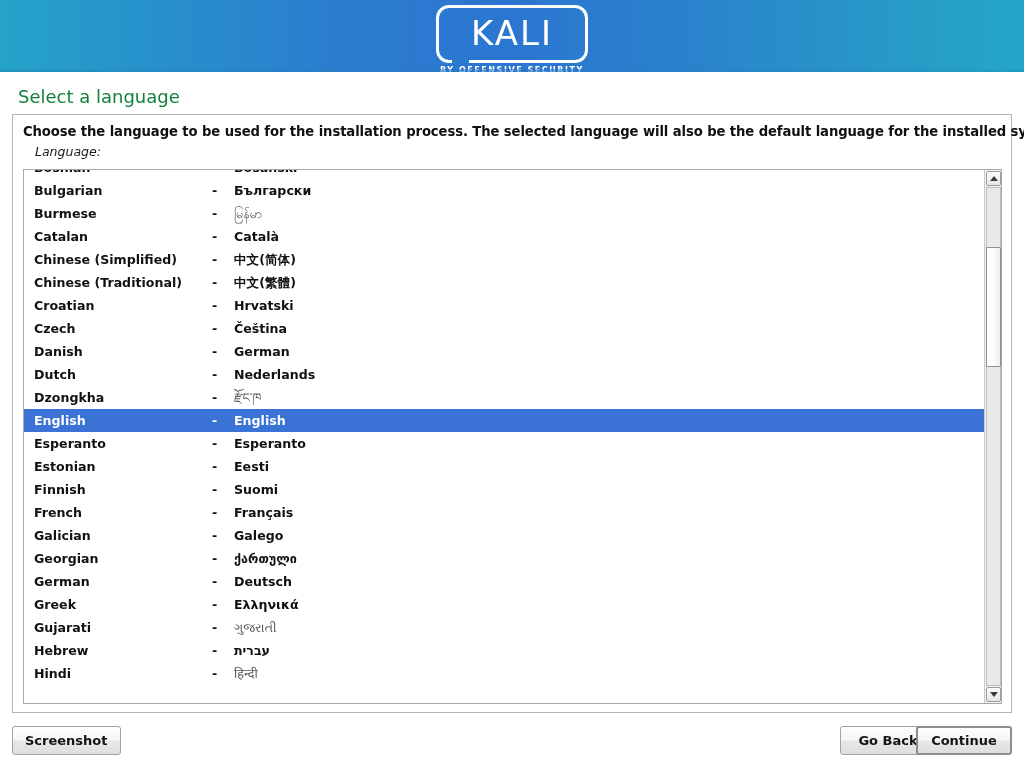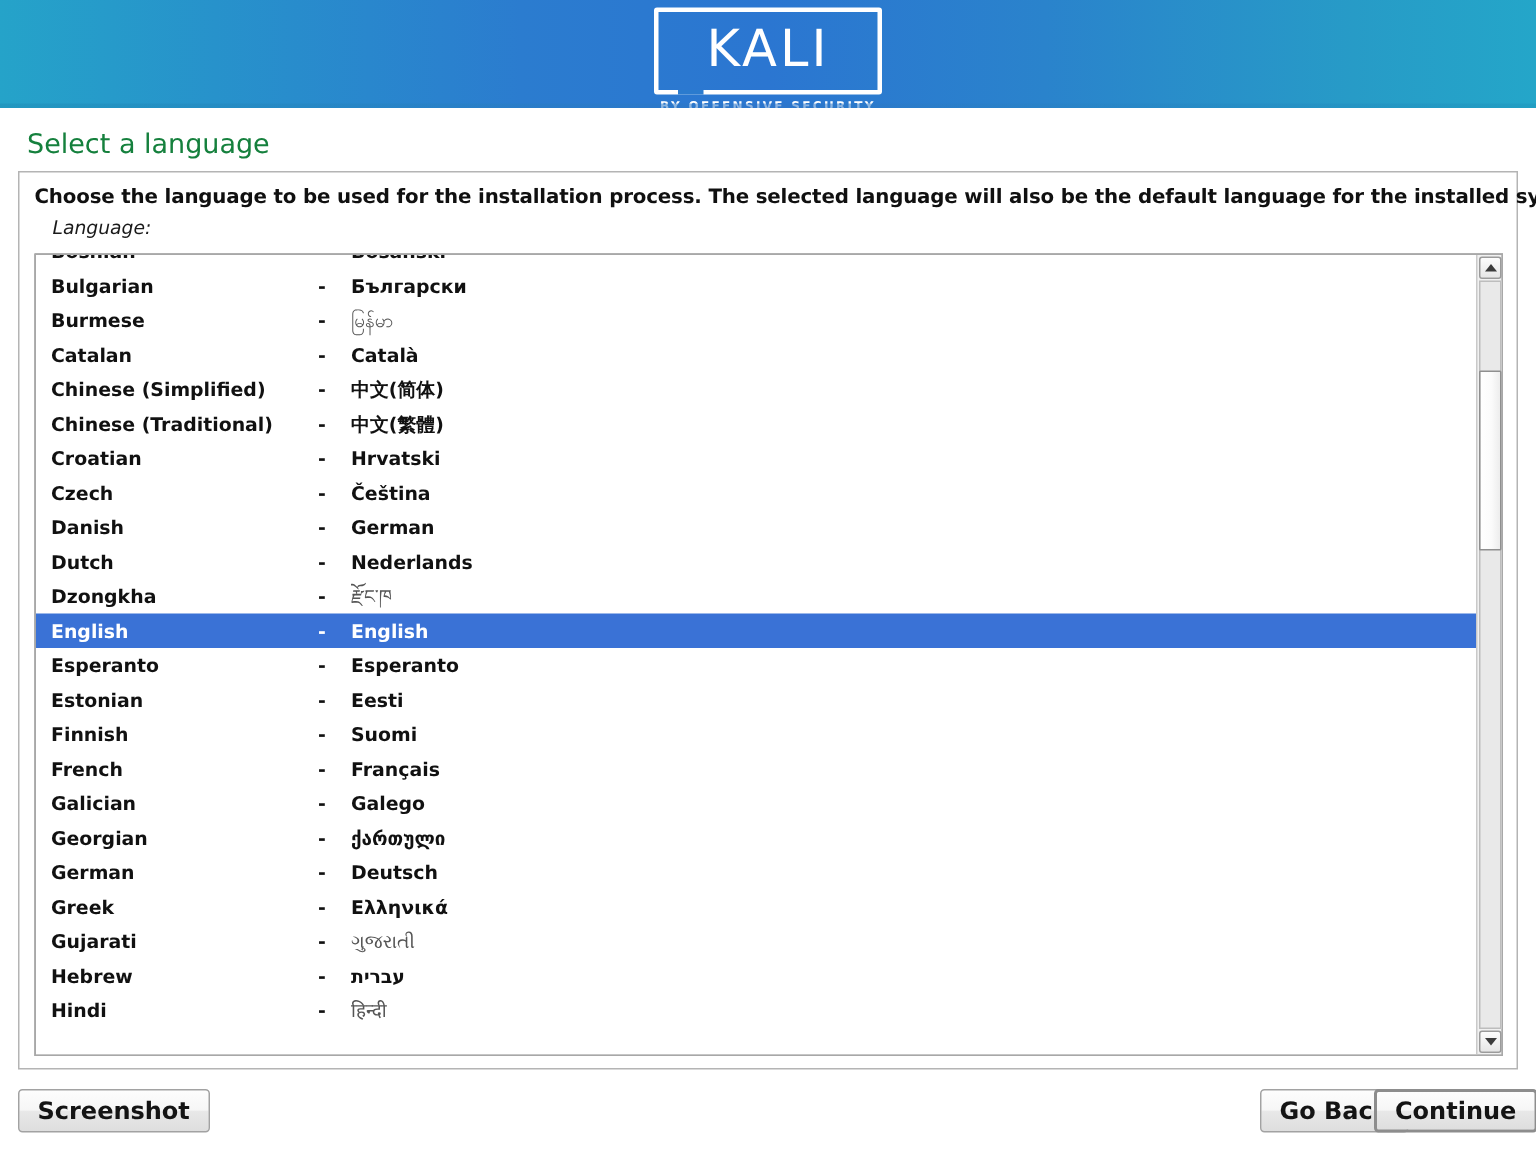--- a/index.html
+++ b/index.html
@@ -44,21 +44,21 @@
     left: 50%;
     top: 5px;
     transform: translateX(-50%);
     width: 152px;
     text-align: center;
   }
   .logo-box {
     position: relative;
     height: 52px;
     border: 3px solid #ffffff;
-    border-radius: 2px;
+    border-radius: 13px;
     display: flex;
     align-items: center;
     justify-content: center;
   }
   
   .logo-box::after {
     content: "";
     position: absolute;
     left: 13px;
     bottom: -3px;
@@ -239,21 +239,21 @@
   }
   .btn {
     position: absolute;
     top: 0;
     height: 29px;
     box-sizing: border-box;
     background: linear-gradient(to bottom, #fdfdfd 0%, #f6f6f6 48%, #e8e8e8 52%, #dedede 100%);
     border: 1px solid #a2a2a2;
     border-radius: 3px;
     font-family: "DejaVu Sans", "Liberation Sans", sans-serif;
-    font-size: 16px;
+    font-size: 13px;
     font-weight: 700;
     color: #141414;
     cursor: default;
     padding: 0 12px;
     line-height: 27px;
     text-align: center;
     white-space: nowrap;
   }
   .btn.default-btn {
     border: 2px solid #8d8d8d;

